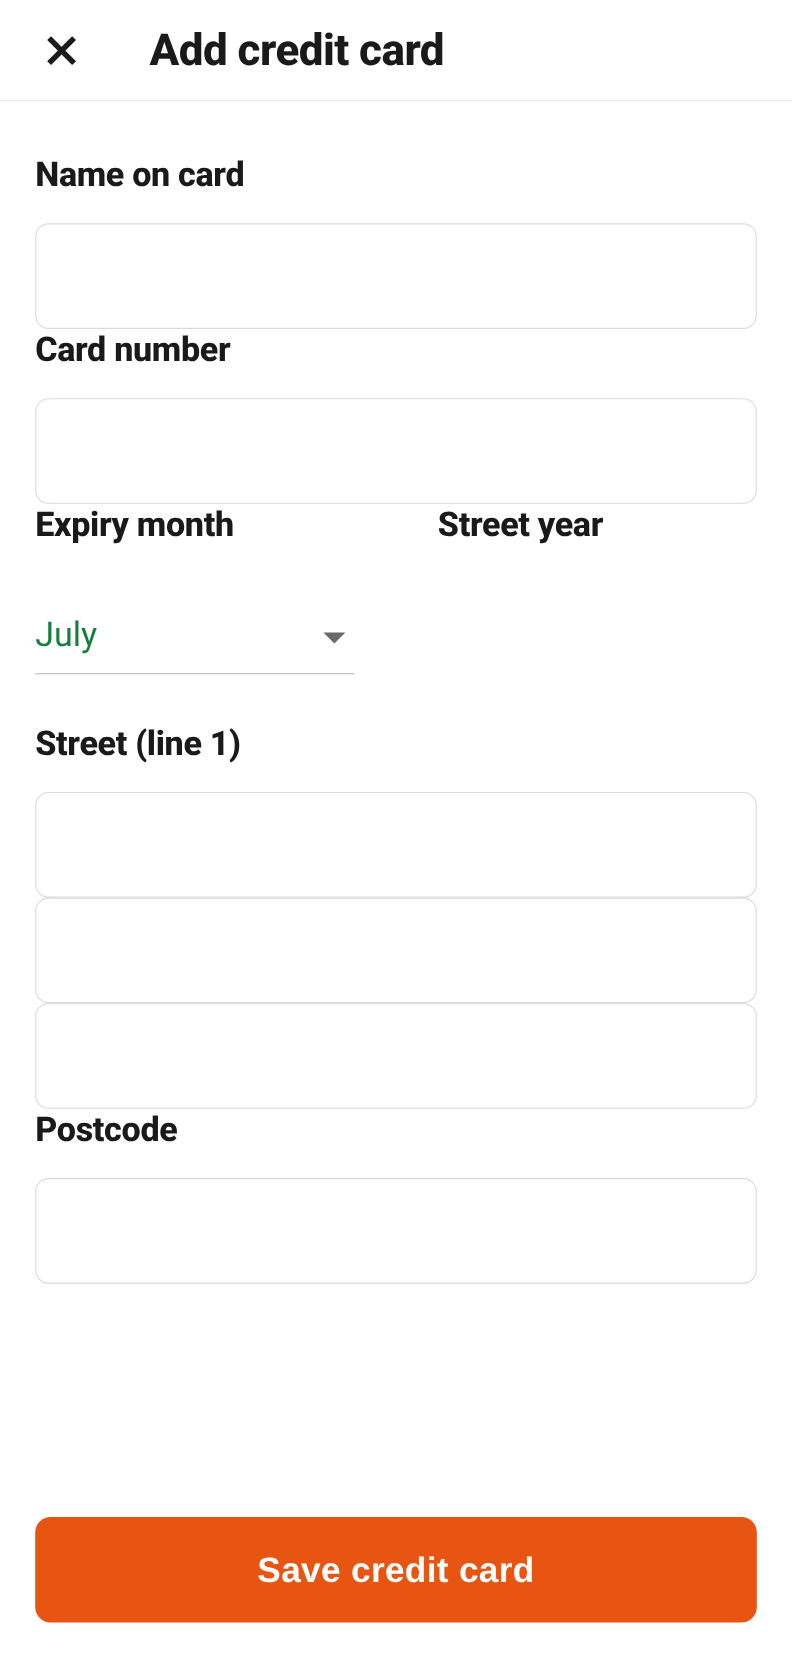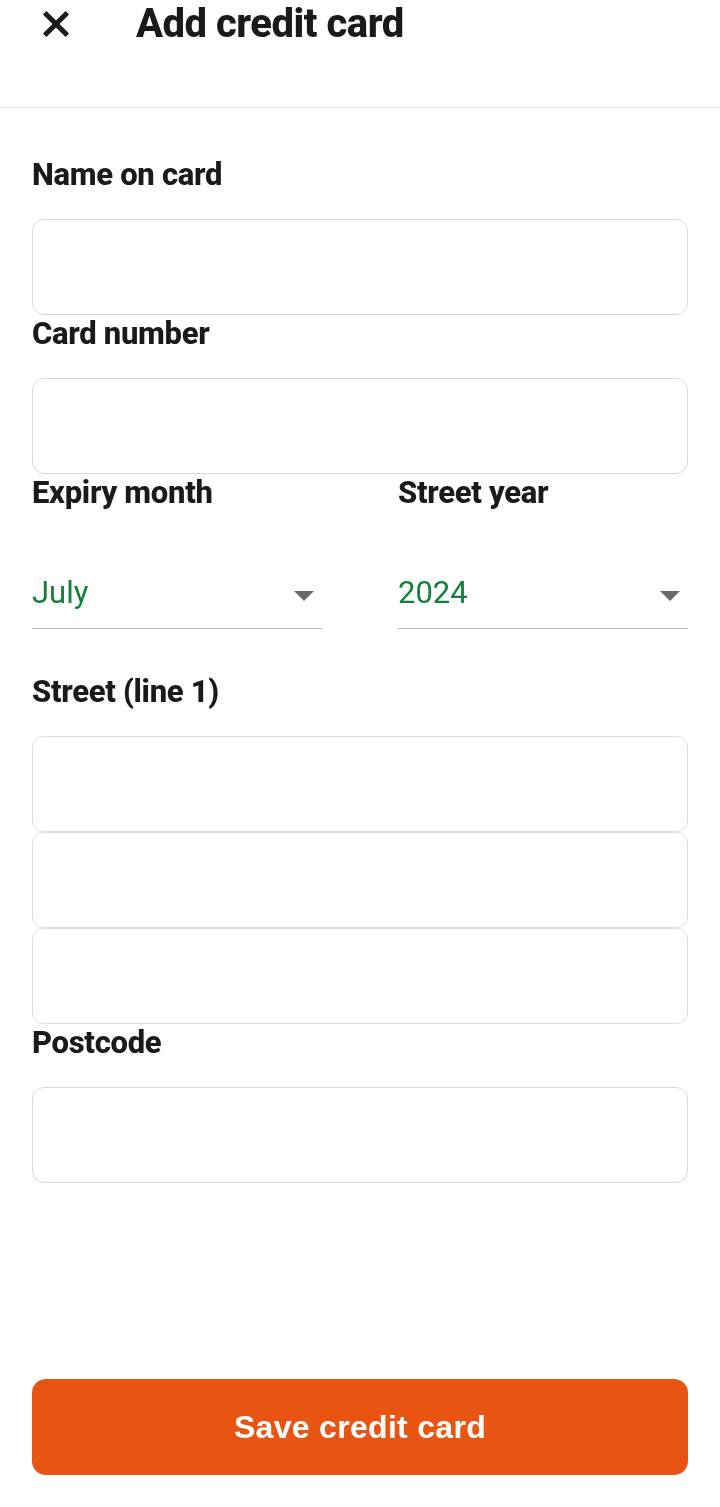--- a/index.html
+++ b/index.html
@@ -10,22 +10,22 @@
   html, body {
     width: 720px;
     height: 1507px;
     font-family: -apple-system, BlinkMacSystemFont, "Segoe UI", Roboto, Helvetica, Arial, sans-serif;
     background: #ffffff;
     color: #1a1a1a;
     overflow: hidden;
   }
   .header {
     display: flex;
-    align-items: flex-start;
-    height: 108px;
+    align-items: center;
+    height: 92px;
     padding: 0 32px;
     border-bottom: 1px solid #e8e8e8;
   }
   .close-btn {
     width: 48px;
     height: 48px;
     display: flex;
     align-items: center;
     justify-content: center;
     background: none;
@@ -154,24 +154,20 @@
   <div class="row">
     <div class="col">
       <label class="field-label">Expiry month</label>
       <div class="select-wrap">
         <div class="select-display">July</div>
         <div class="select-caret"></div>
       </div>
     </div>
     <div class="col">
       <label class="field-label">Street year</label>
-      <div class="select-wrap">
-        <div class="select-display">2024</div>
-        <div class="select-caret"></div>
-      </div>
     </div>
   </div>
 
   <div class="field">
     <label class="field-label">Street (line 1)</label>
     <input type="text" class="text-input" value="" style="">
   </div>
 
   <div class="field">
     <input type="text" class="text-input" value="" style="">

